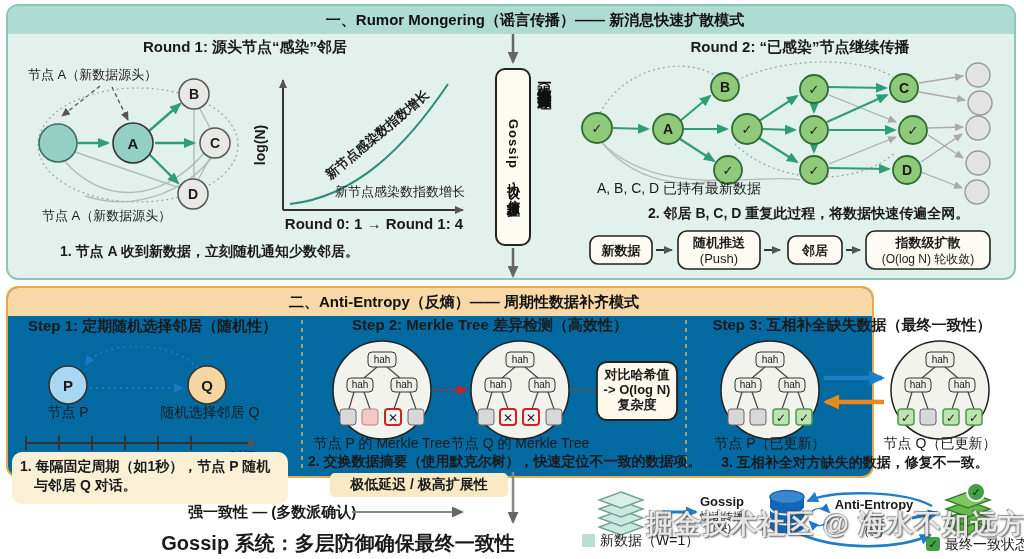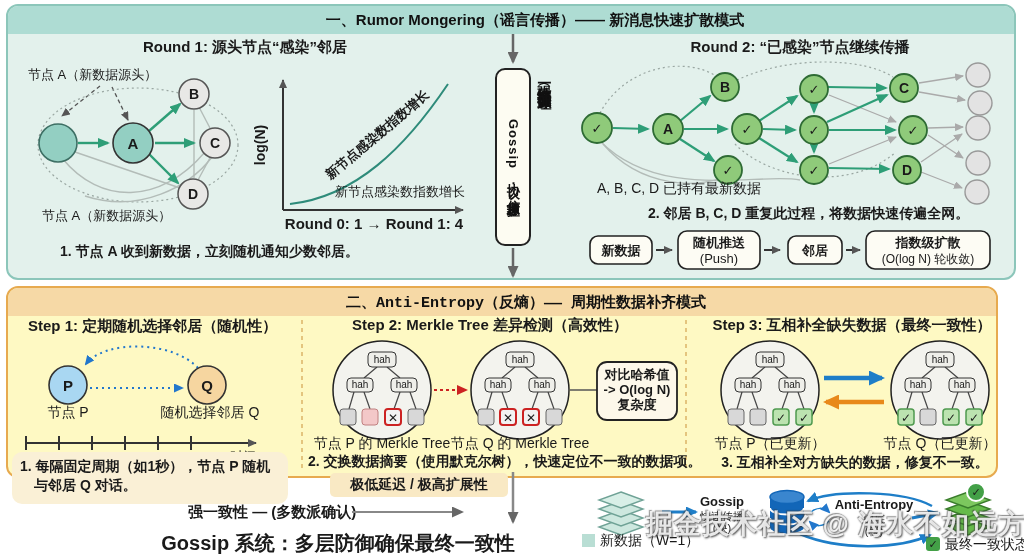--- a/index.html
+++ b/index.html
@@ -1,20 +1,20 @@
 <!DOCTYPE html>
 <html><head>
 <meta charset="utf-8">
 <style>
   html,body{margin:0;padding:0;background:#fff;}
   .page{position:relative;width:1024px;height:559px;background:#ffffff;
         font-family:"Liberation Sans","DejaVu Sans",sans-serif;overflow:hidden;}
   .section{position:absolute;border-radius:12px;box-sizing:border-box;}
   #section1{left:6px;top:4px;width:1010px;height:276px;background:#e3f1ec;border:2px solid #8cc6ba;}
-  #section2{left:6px;top:286px;width:992px;height:192px;background:#fef9c3;border:2px solid #e7aa4f;font-family:Liberation Mono, monospace;}
+  #section2{left:6px;top:286px;width:868px;height:192px;background:#0369a1;border:2px solid #e7aa4f;}
   .band{height:28px;border-radius:10px 10px 0 0;display:flex;align-items:center;justify-content:center;
         font-weight:700;font-size:15px;color:#111;padding-left:48px;}
   #section1 .band{background:#aedcd3;}
   #section2 .band{background:#f6d9a6;}
   svg.diagram{position:absolute;left:0;top:0;}
   text{font-family:"Liberation Sans","DejaVu Sans",sans-serif;fill:#1a1a1a;}
   .mid{text-anchor:middle;}
   .b{font-weight:700;}
   .t10{font-size:10px;}.t11{font-size:11px;}.t12{font-size:12px;}.t13{font-size:13px;}
   .t14{font-size:14px;}.t15{font-size:15px;}.t20{font-size:20px;}

